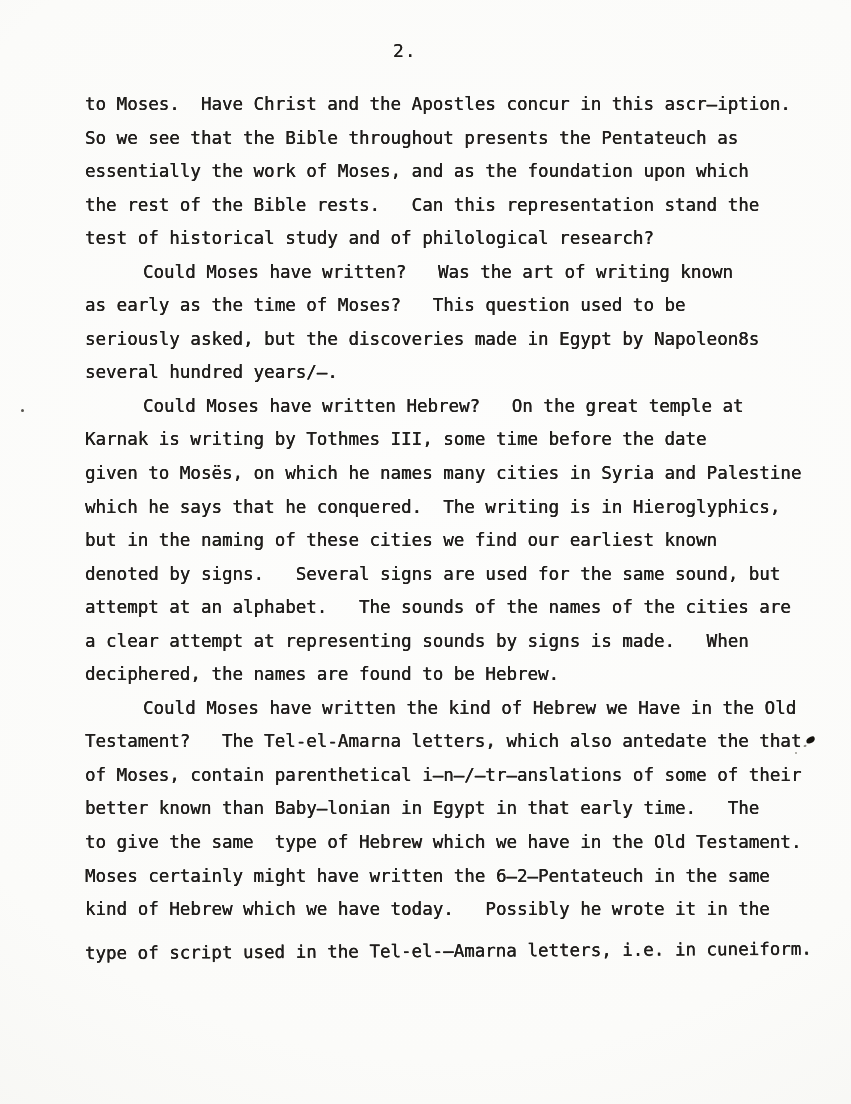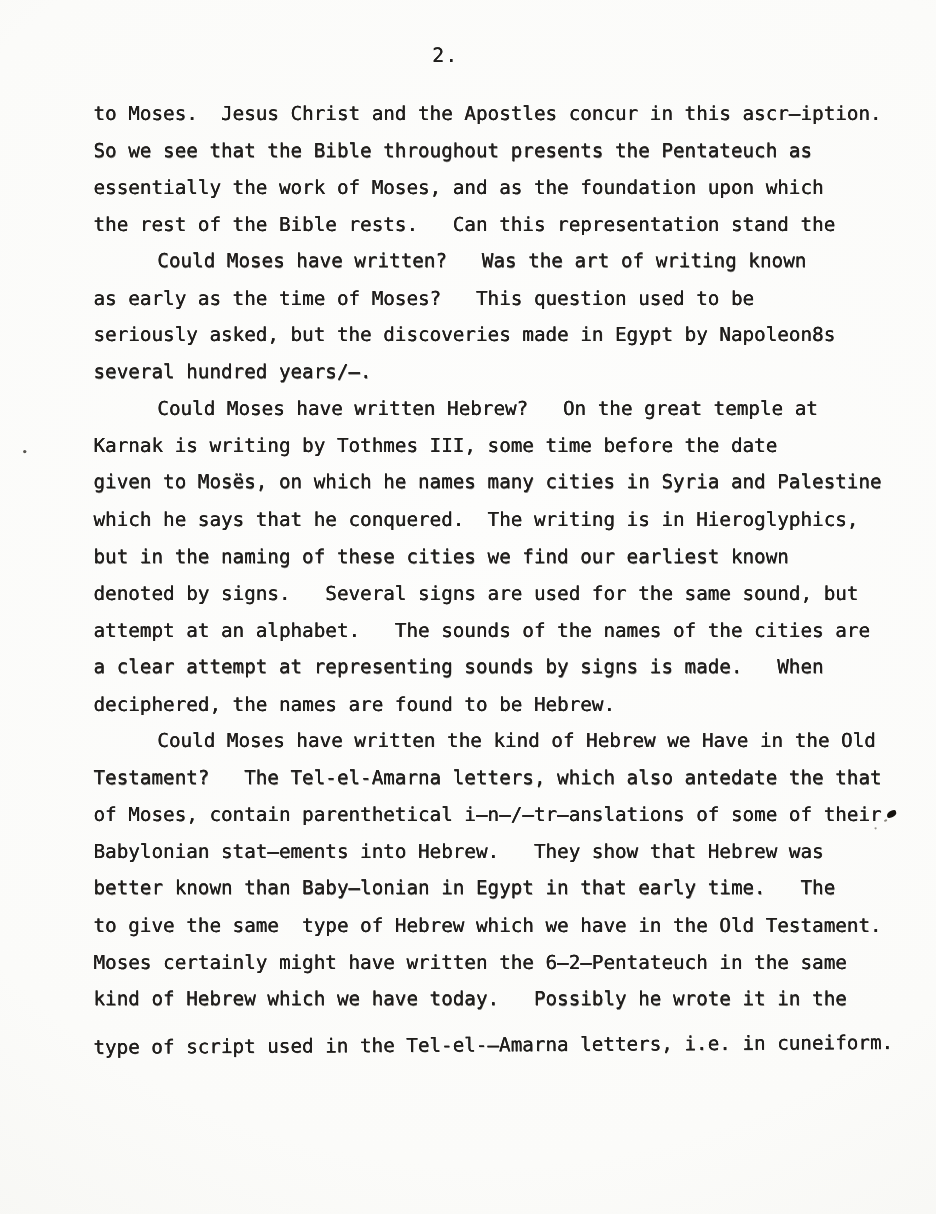--- a/index.html
+++ b/index.html
@@ -71,41 +71,41 @@
   }
   .speck-c { left: 795px; top: 752px; width: 2px; height: 2px; background:#9a978f; }
 </style>
 </head>
 <body>
 
 <div class="sheet">
   <div class="page-number">2.</div>
 
   <div class="typed-block">
-    <div class="line">to Moses.  Jesus Christ and the Apostles concur in this ascr̶iption.</div>
+    <div class="line">to Moses.  Have Christ and the Apostles concur in this ascr̶iption.</div>
     <div class="line">So we see that the Bible throughout presents the Pentateuch as</div>
     <div class="line">essentially the work of Moses, and as the foundation upon which</div>
     <div class="line">the rest of the Bible rests.   Can this representation stand the</div>
+    <div class="line">test of historical study and of philological research?</div>
     <div class="line indent">Could Moses have written?   Was the art of writing known</div>
     <div class="line">as early as the time of Moses?   This question used to be</div>
     <div class="line">seriously asked, but the discoveries made in Egypt by Napoleon8s</div>
     <div class="line">several hundred years/̶.</div>
     <div class="line indent">Could Moses have written Hebrew?   On the great temple at</div>
     <div class="line">Karnak is writing by Tothmes III, some time before the date</div>
     <div class="line">given to Mosës, on which he names many cities in Syria and Palestine</div>
     <div class="line">which he says that he conquered.  The writing is in Hieroglyphics,</div>
     <div class="line">but in the naming of these cities we find our earliest known</div>
     <div class="line">denoted by signs.   Several signs are used for the same sound, but</div>
     <div class="line">attempt at an alphabet.   The sounds of the names of the cities are</div>
     <div class="line">a clear attempt at representing sounds by signs is made.   When</div>
     <div class="line">deciphered, the names are found to be Hebrew.</div>
     <div class="line indent">Could Moses have written the kind of Hebrew we Have in the Old</div>
     <div class="line">Testament?   The Tel-el-Amarna letters, which also antedate the that</div>
     <div class="line">of Moses, contain parenthetical i̶n̶/̶tr̶anslations of some of their</div>
-    <div class="line">Babylonian stat̶ements into Hebrew.   They show that Hebrew was</div>
     <div class="line">better known than Baby̶lonian in Egypt in that early time.   The</div>
     <div class="line">to give the same  type of Hebrew which we have in the Old Testament.</div>
     <div class="line">Moses certainly might have written the 6̶2̶Pentateuch in the same</div>
     <div class="line">kind of Hebrew which we have today.   Possibly he wrote it in the</div>
     <div class="line last">type of script used in the Tel-el-̶Amarna letters, i.e. in cuneiform.</div>
   </div>
 
   <div class="ink-speck speck-a"></div>
   <div class="ink-speck speck-b"></div>
   <div class="ink-speck speck-c"></div>

